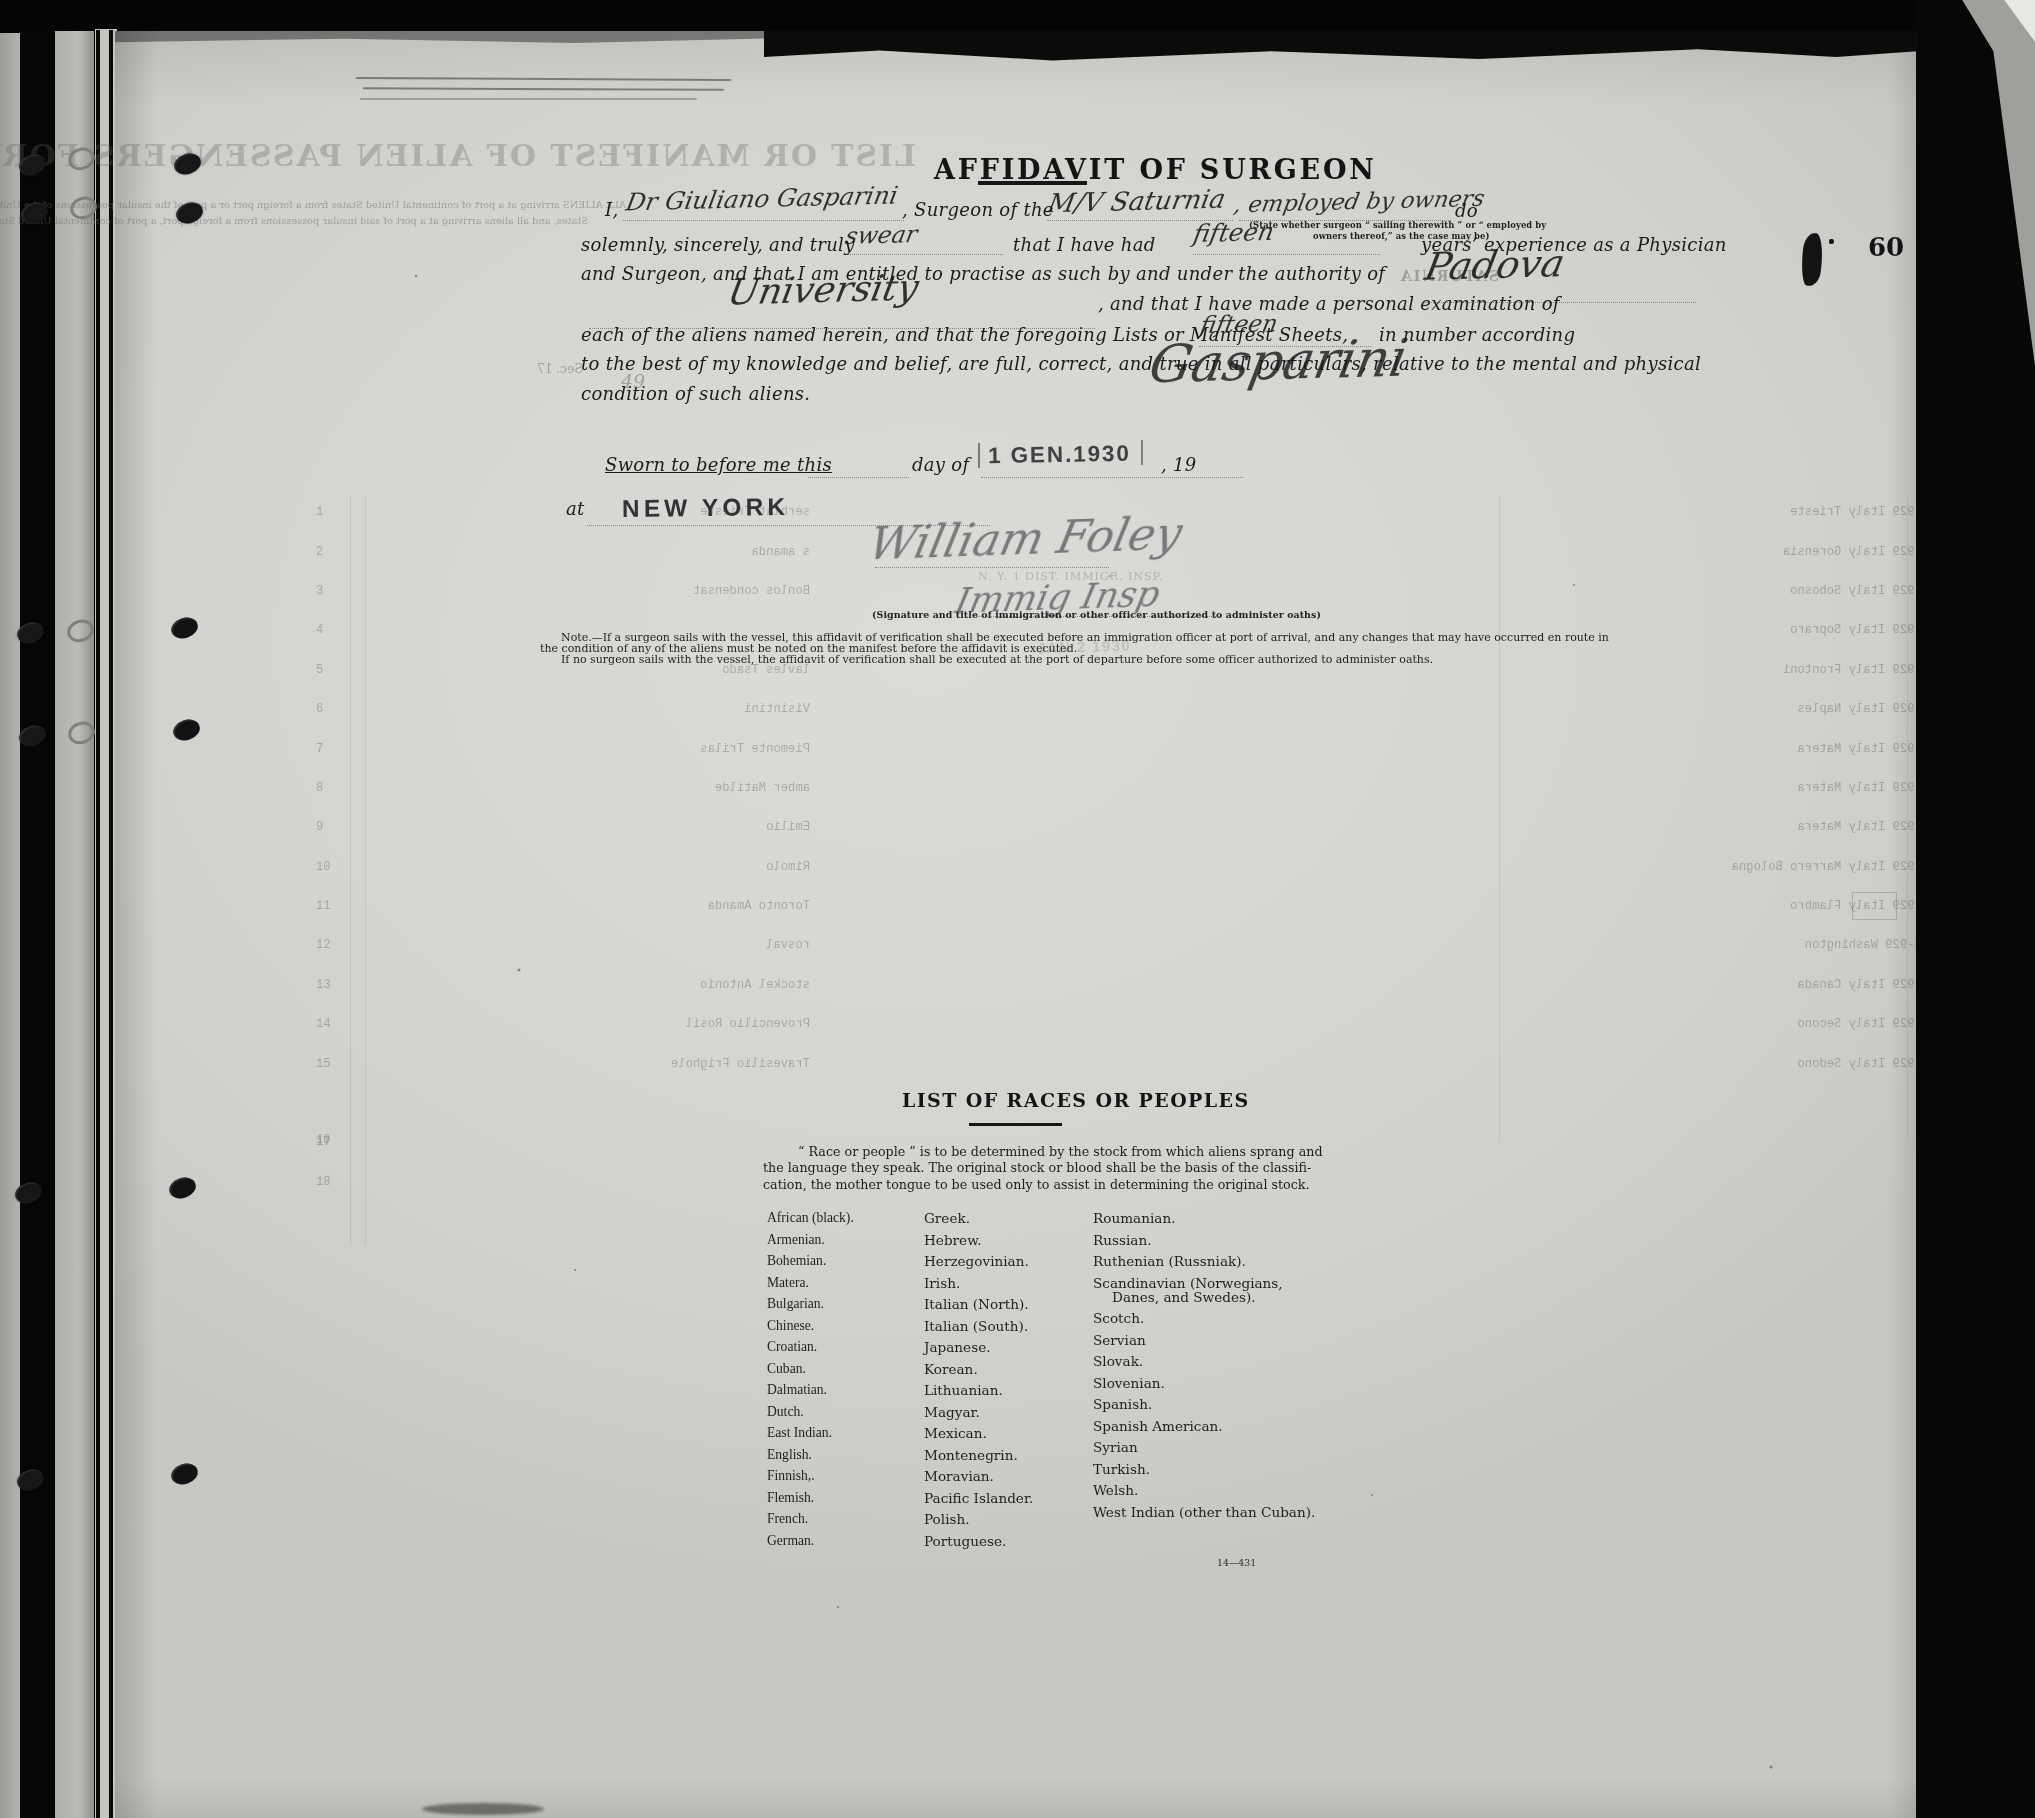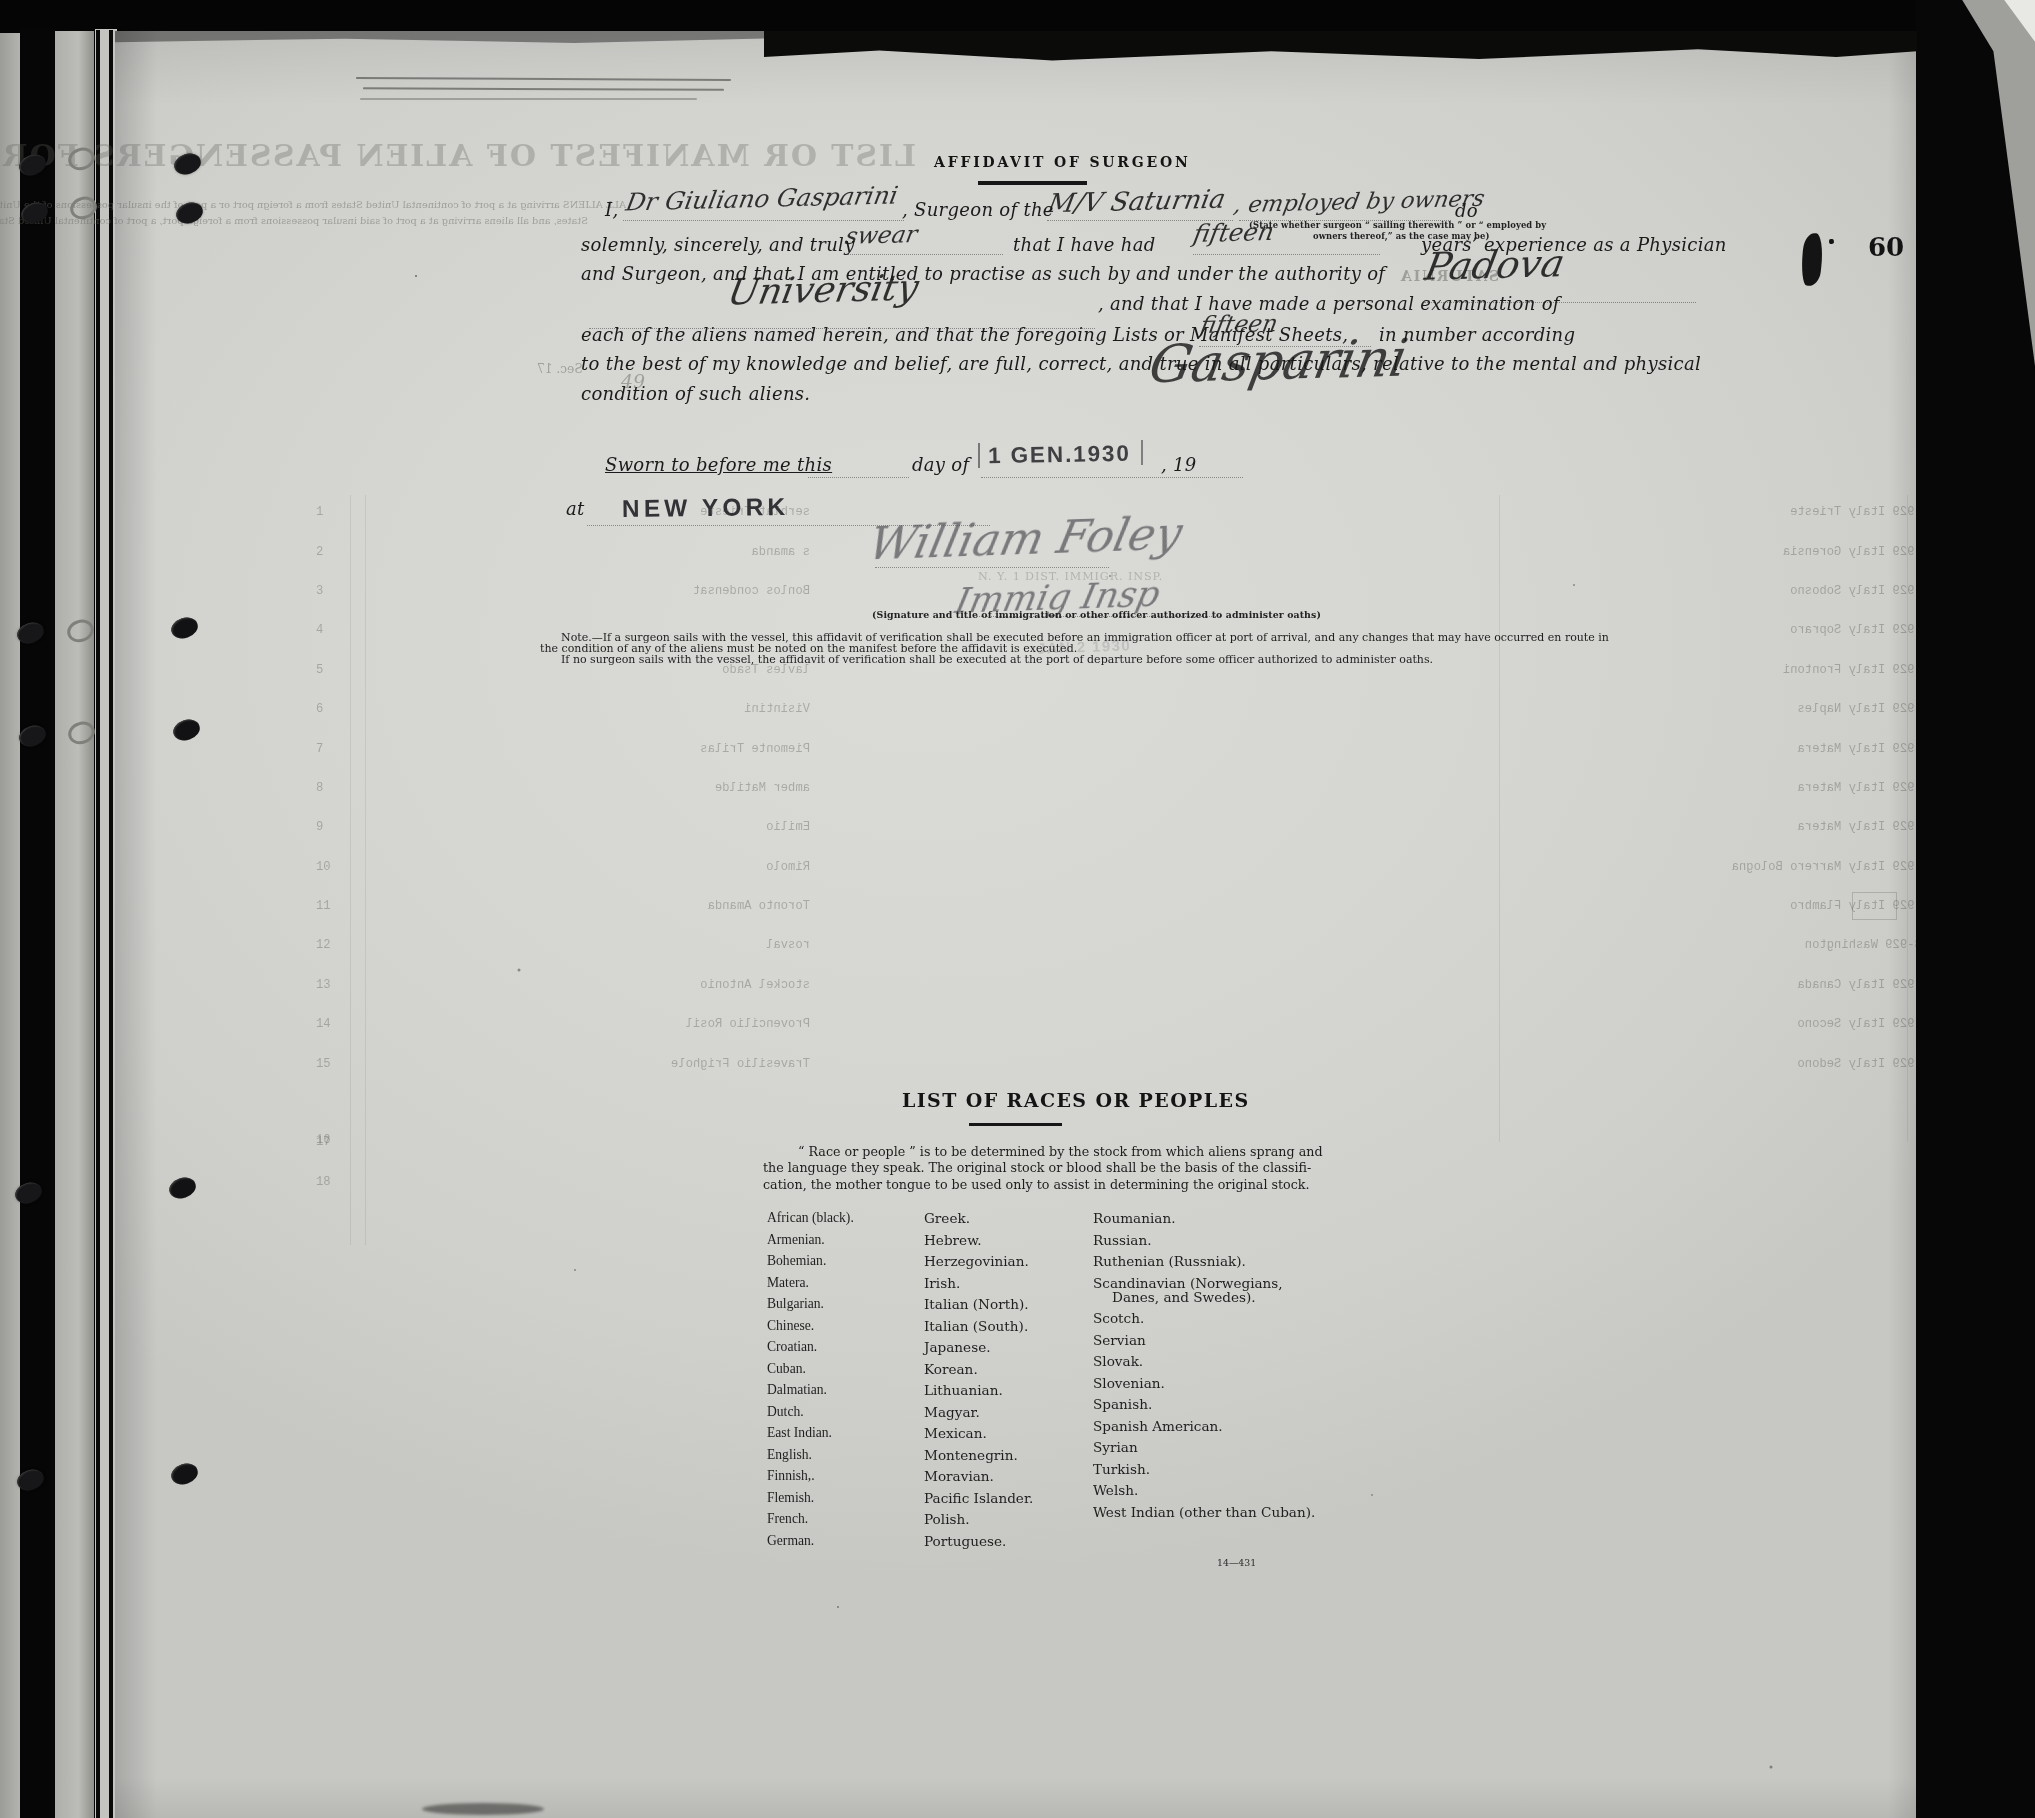--- a/index.html
+++ b/index.html
@@ -26,21 +26,21 @@
   
   .page{left:115px;top:31px;width:1801px;height:1788px;
     background:
       radial-gradient(ellipse 1219px 937px at 45% 34%, #dbdcd8 0%, #d5d6d2 48%, #cfd0cc 78%, #c7c8c4 100%);}
   .page::before{content:"";position:absolute;inset:0;
     background:linear-gradient(90deg,rgba(0,0,0,.16),rgba(0,0,0,0) 42px),
                linear-gradient(270deg,rgba(0,0,0,.10),rgba(0,0,0,0) 28px),
                linear-gradient(0deg,rgba(0,0,0,.08),rgba(0,0,0,0) 42px),
                linear-gradient(180deg,rgba(0,0,0,.07),rgba(0,0,0,0) 75px);}
   
-  .doc-title{font-weight:bold;font-size:14px;letter-spacing:2.8px;color:#141414;}
+  .doc-title{font-weight:bold;font-size:27px;letter-spacing:2.8px;color:#141414;}
   .rule{background:#161616;}
   .aff{font-style:italic;font-size:18px;letter-spacing:0.3px;color:#1b1b1b;white-space:nowrap;}
   .tiny{font-weight:bold;font-size:8.4px;color:#222;white-space:nowrap;letter-spacing:0.1px;}
   .hw{font-style:italic;color:#181818;white-space:nowrap;transform:skewX(-12deg) rotate(-1.5deg);
       opacity:.88;}
   .pencil{font-style:italic;color:#55555a;white-space:nowrap;transform:skewX(-14deg) rotate(-2deg);
       opacity:.72;filter:blur(0.2px);}
   .stamp{font-family:"Liberation Sans", sans-serif;font-weight:bold;color:#26262a;white-space:nowrap;}
   .dots{border-bottom:1.4px dotted rgba(70,70,70,.55);}
   .note-txt{font-size:11px;color:#1d1d1d;white-space:nowrap;}

